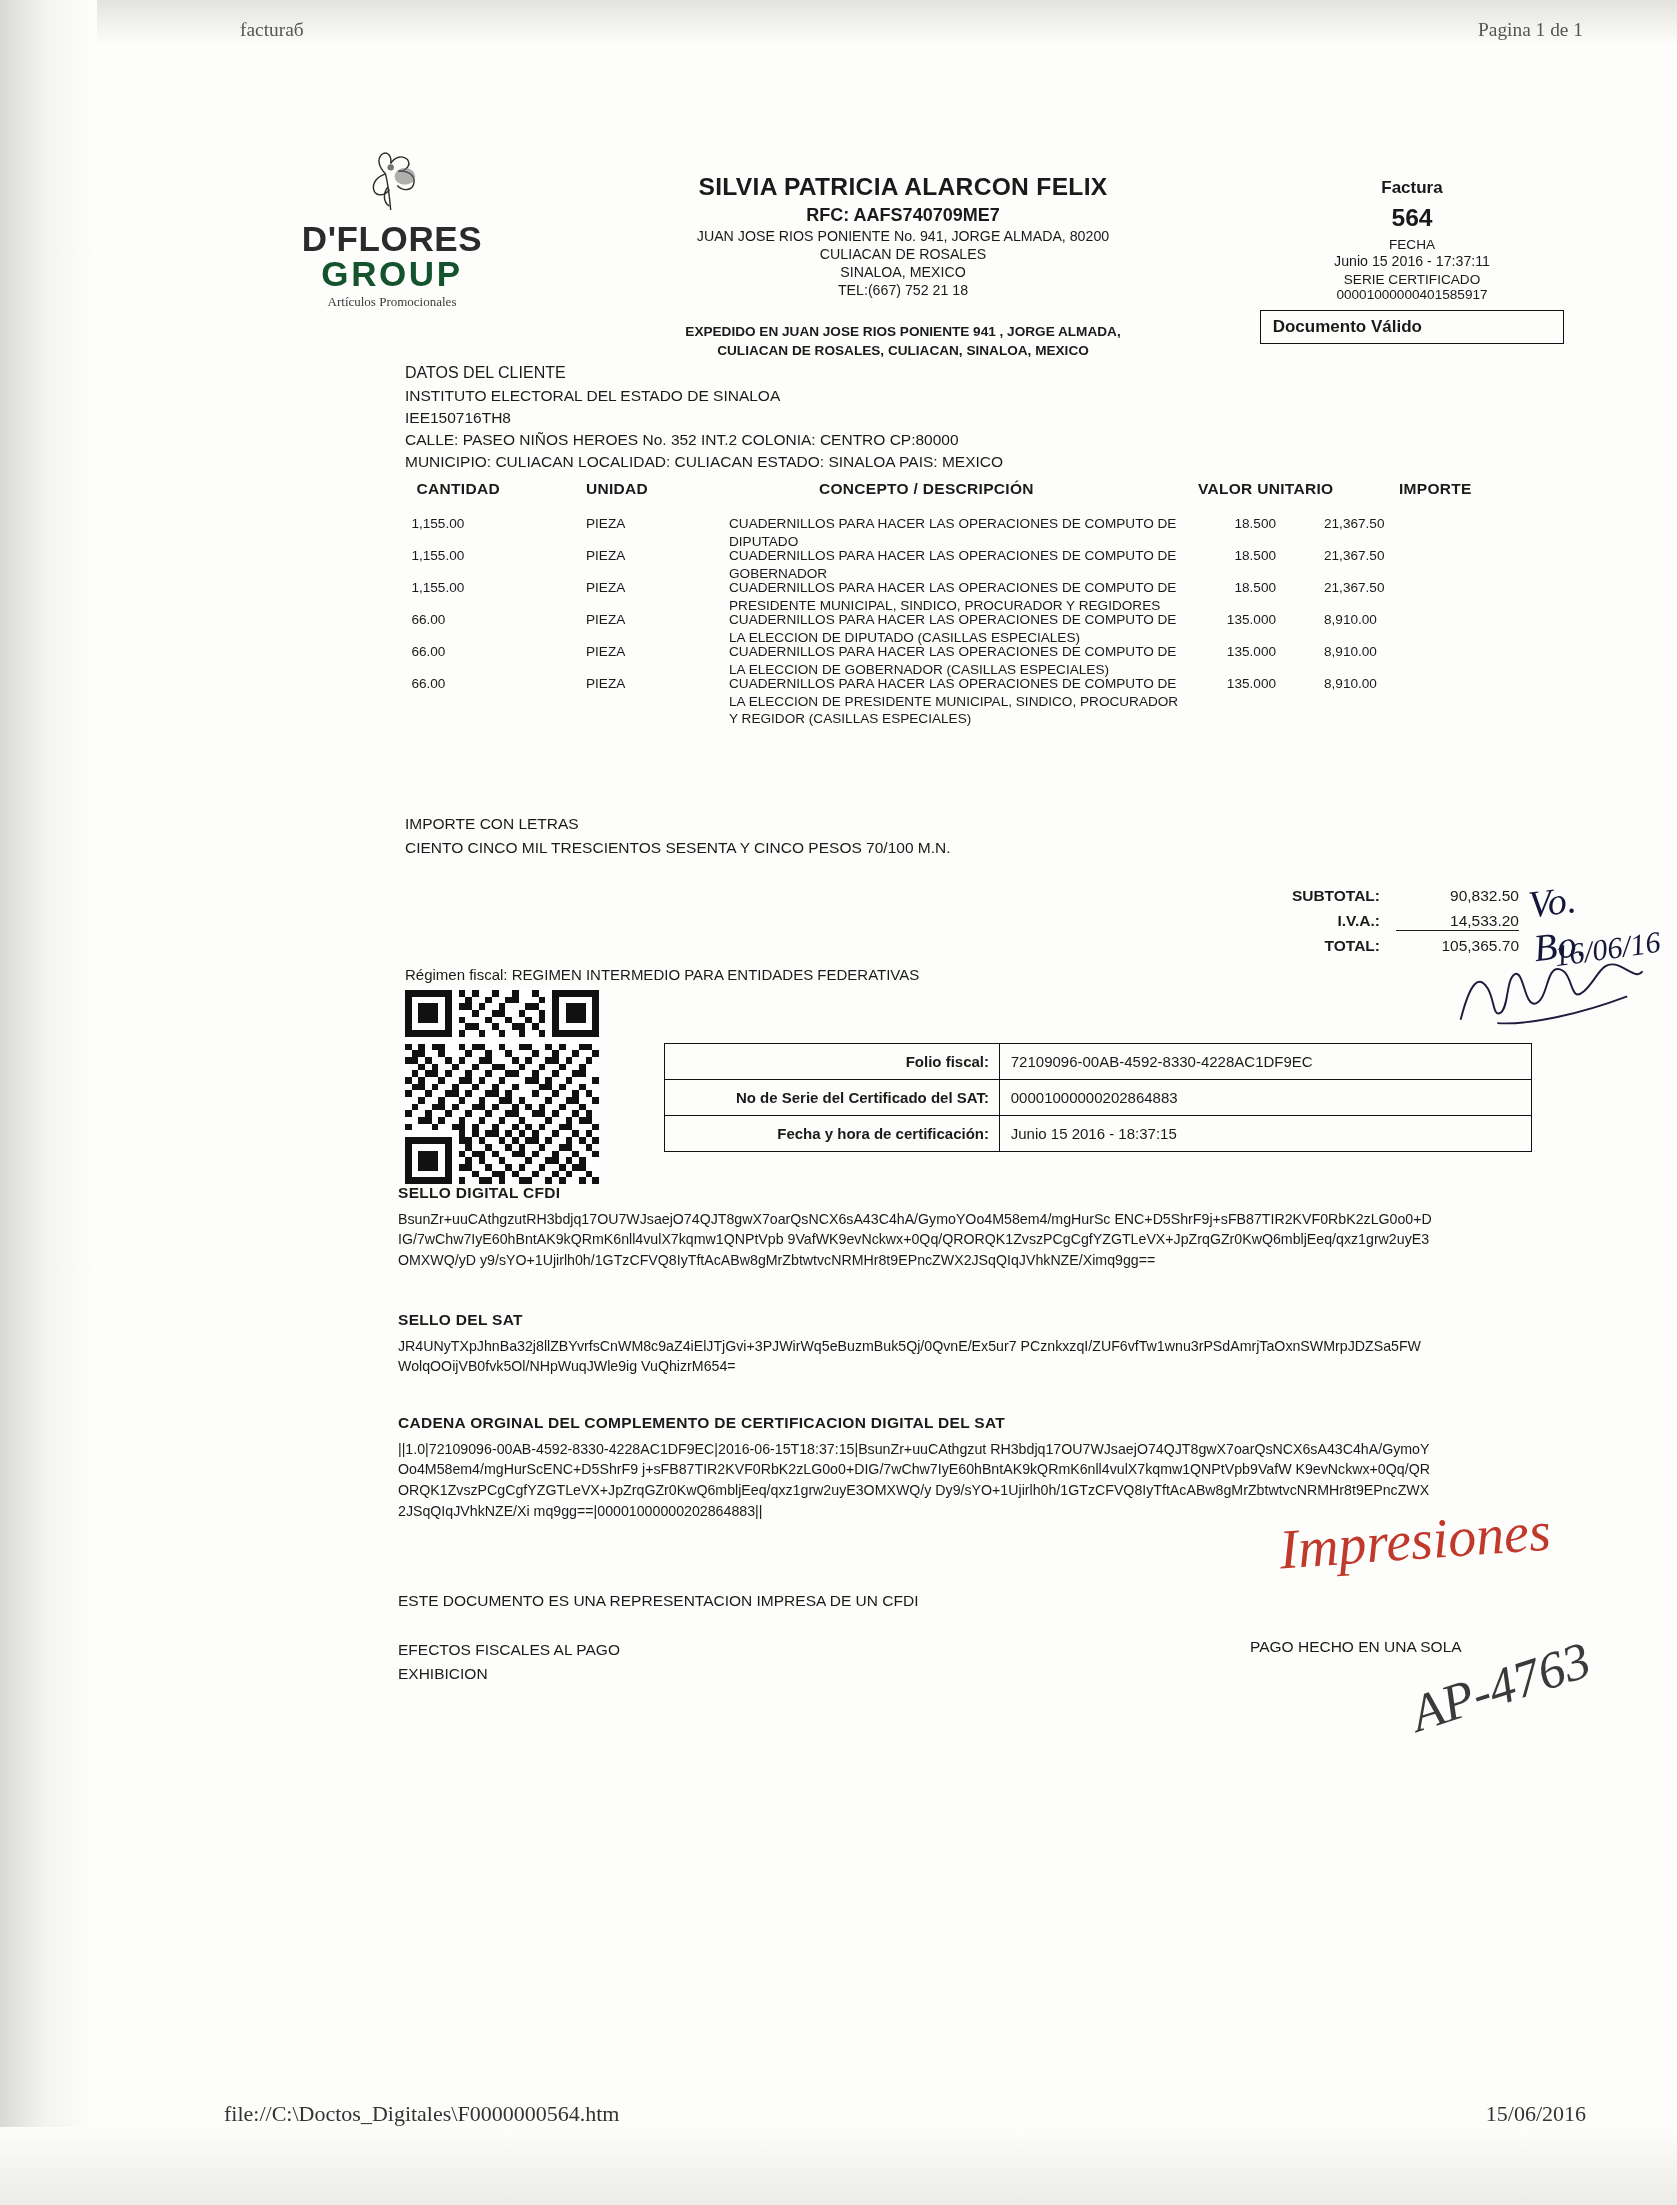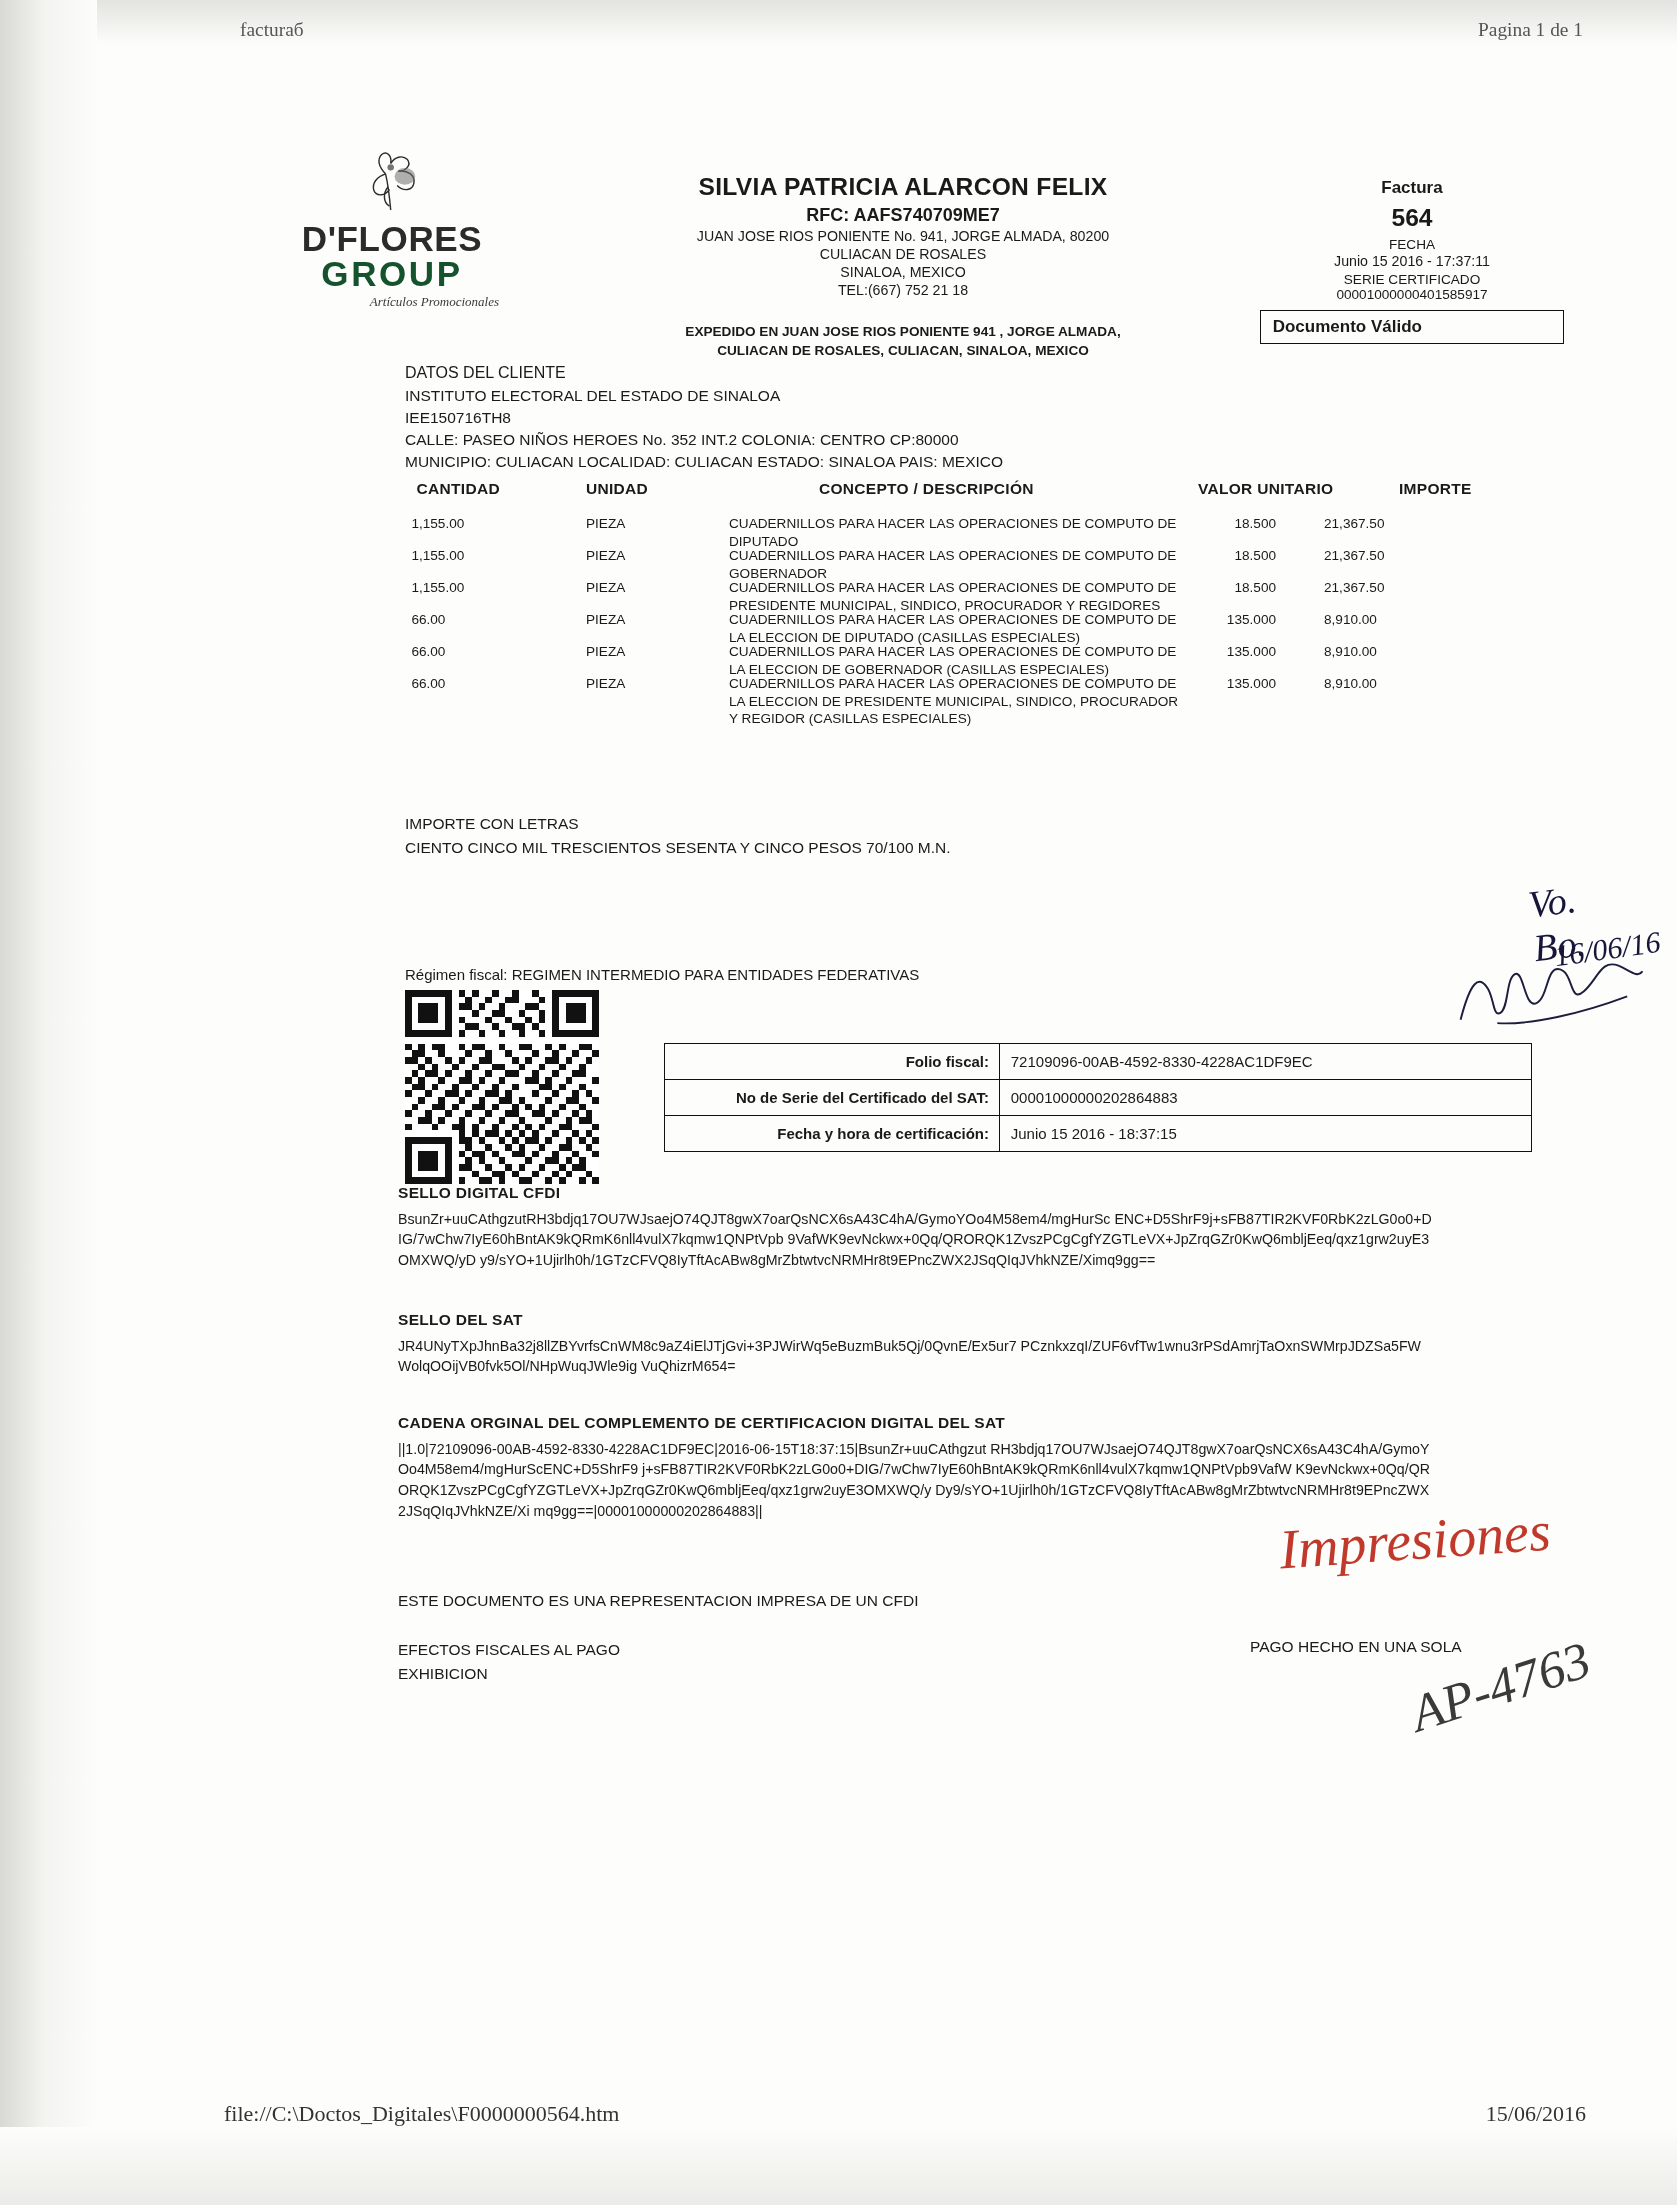--- a/index.html
+++ b/index.html
@@ -93,25 +93,23 @@
   .logo-text2 {
     font-family: "Liberation Sans", sans-serif;
     font-weight: bold;
     font-size: 35px;
     letter-spacing: 2.6px;
     line-height: 1.05;
     color: #14532d;
   }
   .logo-tag {
     font-family: "Liberation Serif", serif;
-    font-style: italic;
     font-size: 13px;
     color: #3a3a3a;
     margin-top: 1.3px;
-    text-align: right;
   }
 
   
   .issuer {
     position: absolute;
     left: 453px;
     top: 154px;
     width: 660px;
     text-align: center;
   }
@@ -502,20 +500,34 @@
     </div>
 
     <div class="letras">
       <div>IMPORTE CON LETRAS</div>
       <div>CIENTO CINCO MIL TRESCIENTOS SESENTA Y CINCO PESOS 70/100 M.N.</div>
     </div>
 
 
     <div class="regimen">Régimen fiscal: REGIMEN INTERMEDIO PARA ENTIDADES FEDERATIVAS</div>
 
+    <div class="totals">
+      <div class="row">
+        <span class="lbl">SUBTOTAL:</span>
+        <span class="amt">90,832.50</span>
+      </div>
+      <div class="row iva">
+        <span class="lbl">I.V.A.:</span>
+        <span class="amt">14,533.20</span>
+      </div>
+      <div class="row">
+        <span class="lbl">TOTAL:</span>
+        <span class="amt">105,365.70</span>
+      </div>
+    </div>
 
     <div class="qr">
       <svg width="194" height="194" viewBox="0 0 29 29" shape-rendering="crispEdges" aria-hidden="true">
         <rect width="29" height="29" fill="#ffffff"></rect>
         <g fill="#111111">
           <rect x="0" y="0" width="7" height="1"></rect>
             <rect x="0" y="6" width="7" height="1"></rect>
           <rect x="0" y="0" width="1" height="7"></rect>
             <rect x="6" y="0" width="1" height="7"></rect>
           <rect x="2" y="2" width="3" height="3"></rect>

